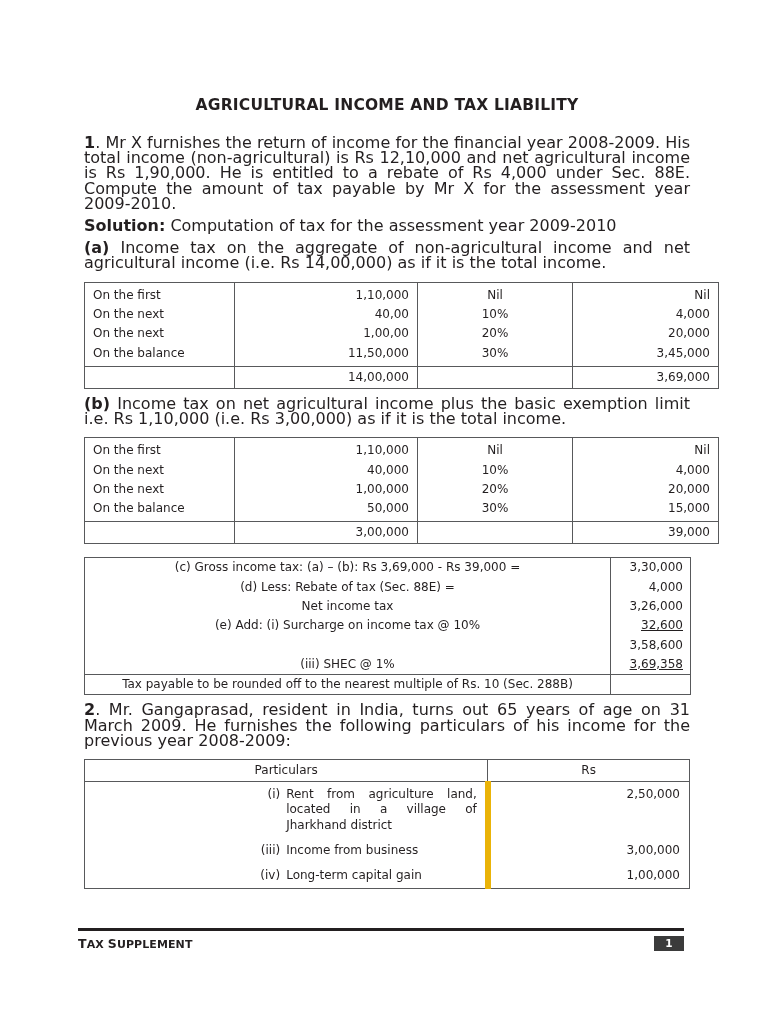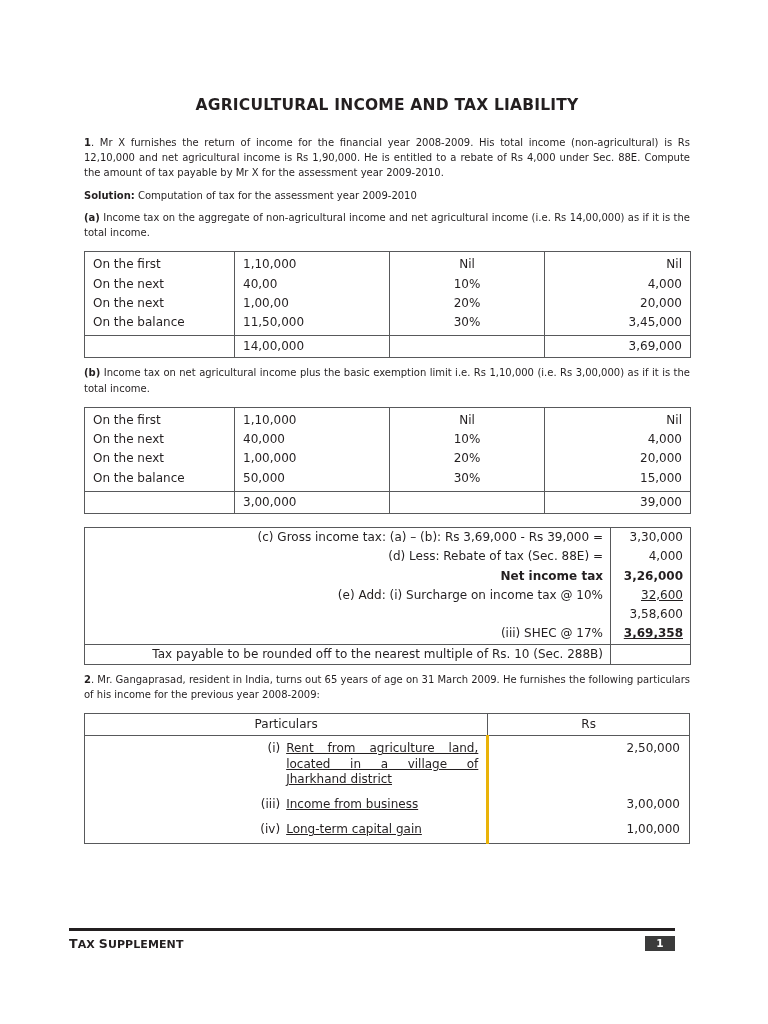--- a/index.html
+++ b/index.html
@@ -29,21 +29,21 @@
     font-size: 15.5px;
     font-weight: bold;
     letter-spacing: 0.2px;
     margin: 0;
     padding-top: 96px;
     color: #231f20;
   }
 
   
   .para {
-    font-size: 10px;
+    font-size: 16px;
     line-height: 15.2px;
     text-align: justify;
     margin: 0;
     color: #231f20;
   }
   .para.first { padding-top: 21px; }
   .para.gap   { padding-top: 7px; }
   .para b, .para strong { font-weight: bold; }
   .nojustify { text-align: left; }
 
@@ -60,55 +60,54 @@
     padding: 0 7px;
     vertical-align: top;
     line-height: 19.3px;
     height: 19.3px;
   }
 
   
   .slab-wrap { padding-top: 11px; }
   table.slab td { padding: 0 8px; }
   table.slab td.c1 { width: 150px; text-align: left; }
-  table.slab td.c2 { width: 155px; text-align: left; }
+  table.slab td.c2 { width: 183px; text-align: right; }
   table.slab td.c3 { width: 155px; text-align: center; }
   table.slab td.c4 { width: 146px; text-align: right; }
   table.slab td.body-cell { padding-top: 3px; padding-bottom: 3px; }
   table.slab .stack { display: block; }
   table.slab .stack span { display: block; line-height: 19.3px; white-space: nowrap; }
   table.slab td.tot { height: 21px; line-height: 21px; }
 
   
   .comp-wrap { padding-top: 13px; }
-  table.comp td.lbl { width: 526px; text-align: right; }
+  table.comp td.lbl { width: 526px; text-align: center; }
   table.comp td.amt { width: 80px; text-align: right; }
   table.comp td { border: none; padding: 0 7px; }
   table.comp { border: 1px solid #58595b; }
   table.comp tr.note td { border-top: 1px solid #58595b; }
   table.comp td.lbl { border-right: 1px solid #58595b; }
   table.comp tr.note td.lbl { border-right: none; }
   table.comp tr.note td.amt { border-left: 1px solid #58595b; }
-  .bold { font-weight: bold; }
+  .bold { font-weight: normal; }
   .uline { text-decoration: underline; }
   .rowpad td { height: 19.6px; line-height: 19.6px; }
 
   
   .part-wrap { padding-top: 11px; }
   table.part { border: 1px solid #58595b; }
   table.part td { border: none; padding: 0; }
   table.part td.num {
     width: 36px; text-align: right; padding-right: 6px;
     vertical-align: top;
   }
   table.part td.desc {
     width: 495px; text-align: justify; padding-right: 8px;
     vertical-align: top;
-    border-right: 3px solid #eab308;
-    text-decoration: underline;
+    border-right: 6px solid #eab308;
   }
   table.part td.rs {
     width: 75px; text-align: right; padding-right: 9px;
     vertical-align: top;
   }
   table.part tr.head td {
     border-bottom: 1px solid #58595b;
     text-align: center;
     height: 21px; line-height: 21px;
   }
@@ -116,21 +115,21 @@
     text-align: center;
     border-right: 1px solid #58595b;
   }
   table.part tr.head td.hdr-rs { text-align: center; padding-right: 0; }
   table.part tr.item td { padding-top: 5px; padding-bottom: 5px; line-height: 15.2px; }
   table.part tr.item td.num { line-height: 15.2px; }
 
   
   .footer {
     position: absolute;
-    left: 69px;
+    left: 78px;
     top: 928px;
     width: 606px;
   }
   .footer-rule {
     height: 0;
     border-top: 2px solid #231f20;
     border-bottom: 1px solid #231f20;
     margin-bottom: 4px;
   }
   .footer-row {
@@ -283,21 +282,21 @@
       </tr>
       <tr class="rowpad">
         <td class="lbl">(e) Add: (i) Surcharge on income tax @ 10%</td>
         <td class="amt uline">32,600</td>
       </tr>
       <tr class="rowpad">
         <td class="lbl"></td>
         <td class="amt">3,58,600</td>
       </tr>
       <tr class="rowpad">
-        <td class="lbl">(iii) SHEC @ 17%</td>
+        <td class="lbl">(iii) SHEC @ 1%</td>
         <td class="amt bold uline">3,69,358</td>
       </tr>
       <tr class="note rowpad">
         <td class="lbl">Tax payable to be rounded off to the nearest multiple of Rs. 10 (Sec. 288B)</td>
         <td class="amt"></td>
       </tr>
     </tbody>
       </table>
   </div>
 

